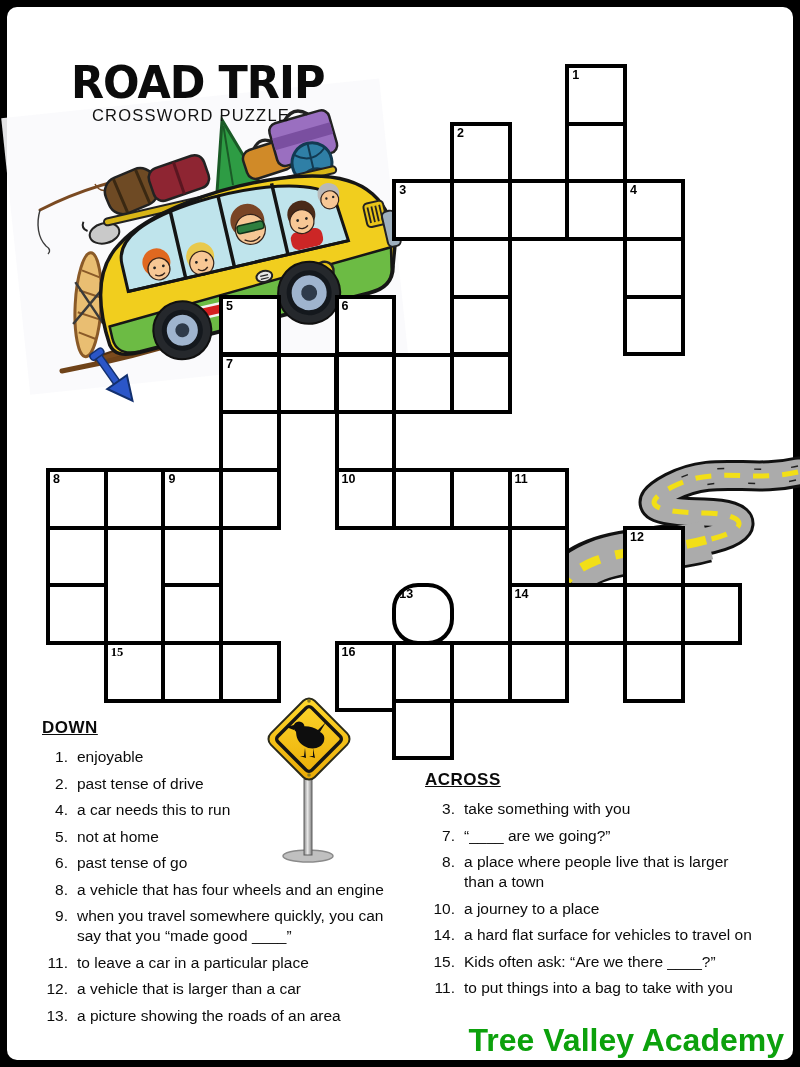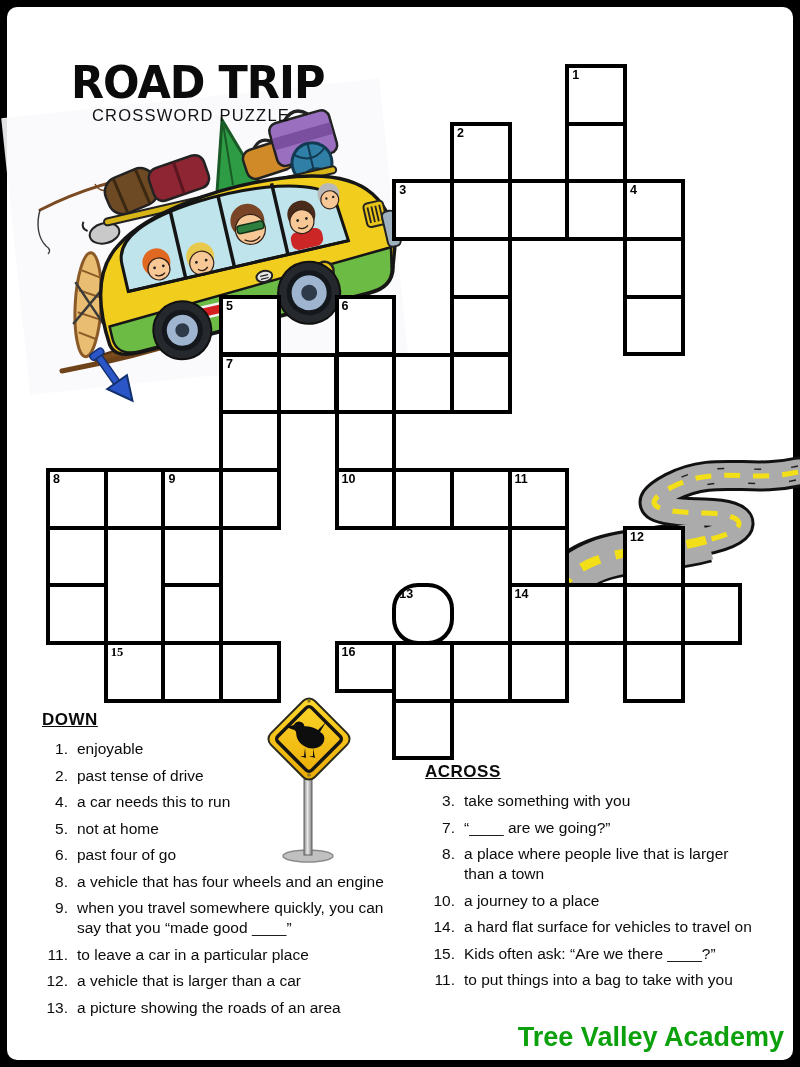--- a/index.html
+++ b/index.html
@@ -6,29 +6,29 @@
   #page{position:relative;width:800px;height:1067px;background:#000;overflow:hidden;
         font-family:"Liberation Sans","DejaVu Sans",sans-serif;}
   #paper{position:absolute;left:7px;top:7px;right:7px;bottom:7px;background:#fff;border-radius:10px;}
   #art{position:absolute;left:0;top:0;z-index:1;}
   #grid{position:absolute;left:0;top:0;width:800px;height:1067px;z-index:2;}
   .cell{position:absolute;background:#fff;border:4px solid #000;box-sizing:border-box;}
   .cnum{position:absolute;top:0px;left:3px;font-weight:bold;font-size:12.5px;color:#000;line-height:14px;}
   #title{position:absolute;left:71px;top:58px;z-index:3;font-size:43px;font-weight:bold;
          letter-spacing:-1px;color:#0b0b0b;font-family:"DejaVu Sans",sans-serif;transform:scaleY(1.02);}
   #subtitle{position:absolute;left:92px;top:106px;z-index:3;font-size:16.5px;letter-spacing:1.2px;color:#111;}
-  .clue-section{position:absolute;z-index:3;color:#0b0b0b;}
+  .clue-section{position:absolute;z-index:3;color:#0b0b0b;margin-top:8px;}
   #down-section{left:42px;top:710px;width:372px;}
   #across-section{left:425px;top:762px;width:360px;}
   .clue-heading{font-size:17px;font-weight:bold;text-decoration:underline;letter-spacing:.5px;margin-bottom:9px;}
   .clue{display:flex;margin-bottom:6.5px;}
   .clue .num{width:26px;text-align:right;flex:0 0 26px;font-size:15.5px;line-height:20px;}
   #across-section .clue .num{width:30px;flex:0 0 30px;}
   .clue .txt{margin-left:9px;font-size:15.5px;line-height:20px;white-space:pre-line;}
-  #footer{position:absolute;right:16px;top:1022px;z-index:3;font-size:27px;font-weight:bold;color:#0ca10c;}
+  #footer{position:absolute;right:16px;top:1022px;z-index:3;font-size:32px;font-weight:bold;color:#0ca10c;}
 </style>
 </head>
 <body>
 
 <div id="page">
   <div id="paper"></div>
 
   <svg id="art" width="800" height="1067" viewBox="0 0 800 1067">
 
     <rect x="14" y="98" width="380" height="278" fill="#fafafc" opacity="0.9" transform="rotate(-6 200 230)"></rect>
@@ -251,21 +251,21 @@
         <span class="cnum">14</span>
       </div>
       <div class="cell" style="left: 565.3px; top: 583.3px; width: 61.7px; height: 61.7px;"></div>
       <div class="cell" style="left: 623px; top: 583.3px; width: 61.7px; height: 61.7px;"></div>
       <div class="cell" style="left: 680.7px; top: 583.3px; width: 61.7px; height: 61.7px;"></div>
       <div class="cell" style="left: 103.7px; top: 641px; width: 61.7px; height: 61.7px; font-family: Liberation Serif, serif;">
         <span class="cnum">15</span>
       </div>
       <div class="cell" style="left: 161.4px; top: 641px; width: 61.7px; height: 61.7px;"></div>
       <div class="cell" style="left: 219.1px; top: 641px; width: 61.7px; height: 61.7px;"></div>
-      <div class="cell" style="left: 334.5px; top: 641px; width: 61.7px; height: 52px;">
+      <div class="cell" style="left: 334.5px; top: 641px; width: 61.7px; height: 71px;">
         <span class="cnum">16</span>
       </div>
       <div class="cell" style="left: 392.2px; top: 641px; width: 61.7px; height: 61.7px;"></div>
       <div class="cell" style="left: 449.9px; top: 641px; width: 61.7px; height: 61.7px;"></div>
       <div class="cell" style="left: 507.6px; top: 641px; width: 61.7px; height: 61.7px;"></div>
       <div class="cell" style="left: 623px; top: 641px; width: 61.7px; height: 61.7px;"></div>
       <div class="cell" style="left: 392.2px; top: 698.7px; width: 61.7px; height: 61.7px;"></div>
     </div>
 
   <div id="subtitle">CROSSWORD PUZZLE</div>
@@ -285,21 +285,21 @@
         <div class="clue">
           <span class="num">4.</span>
           <span class="txt">a car needs this to run</span>
         </div>
         <div class="clue">
           <span class="num">5.</span>
           <span class="txt">not at home</span>
         </div>
         <div class="clue">
           <span class="num">6.</span>
-          <span class="txt">past four of go</span>
+          <span class="txt">past tense of go</span>
         </div>
         <div class="clue">
           <span class="num">8.</span>
           <span class="txt">a vehicle that has four wheels and an engine</span>
         </div>
         <div class="clue">
           <span class="num">9.</span>
           <span class="txt">when you travel somewhere quickly, you can
 say that you “made good ____”</span>
         </div>

